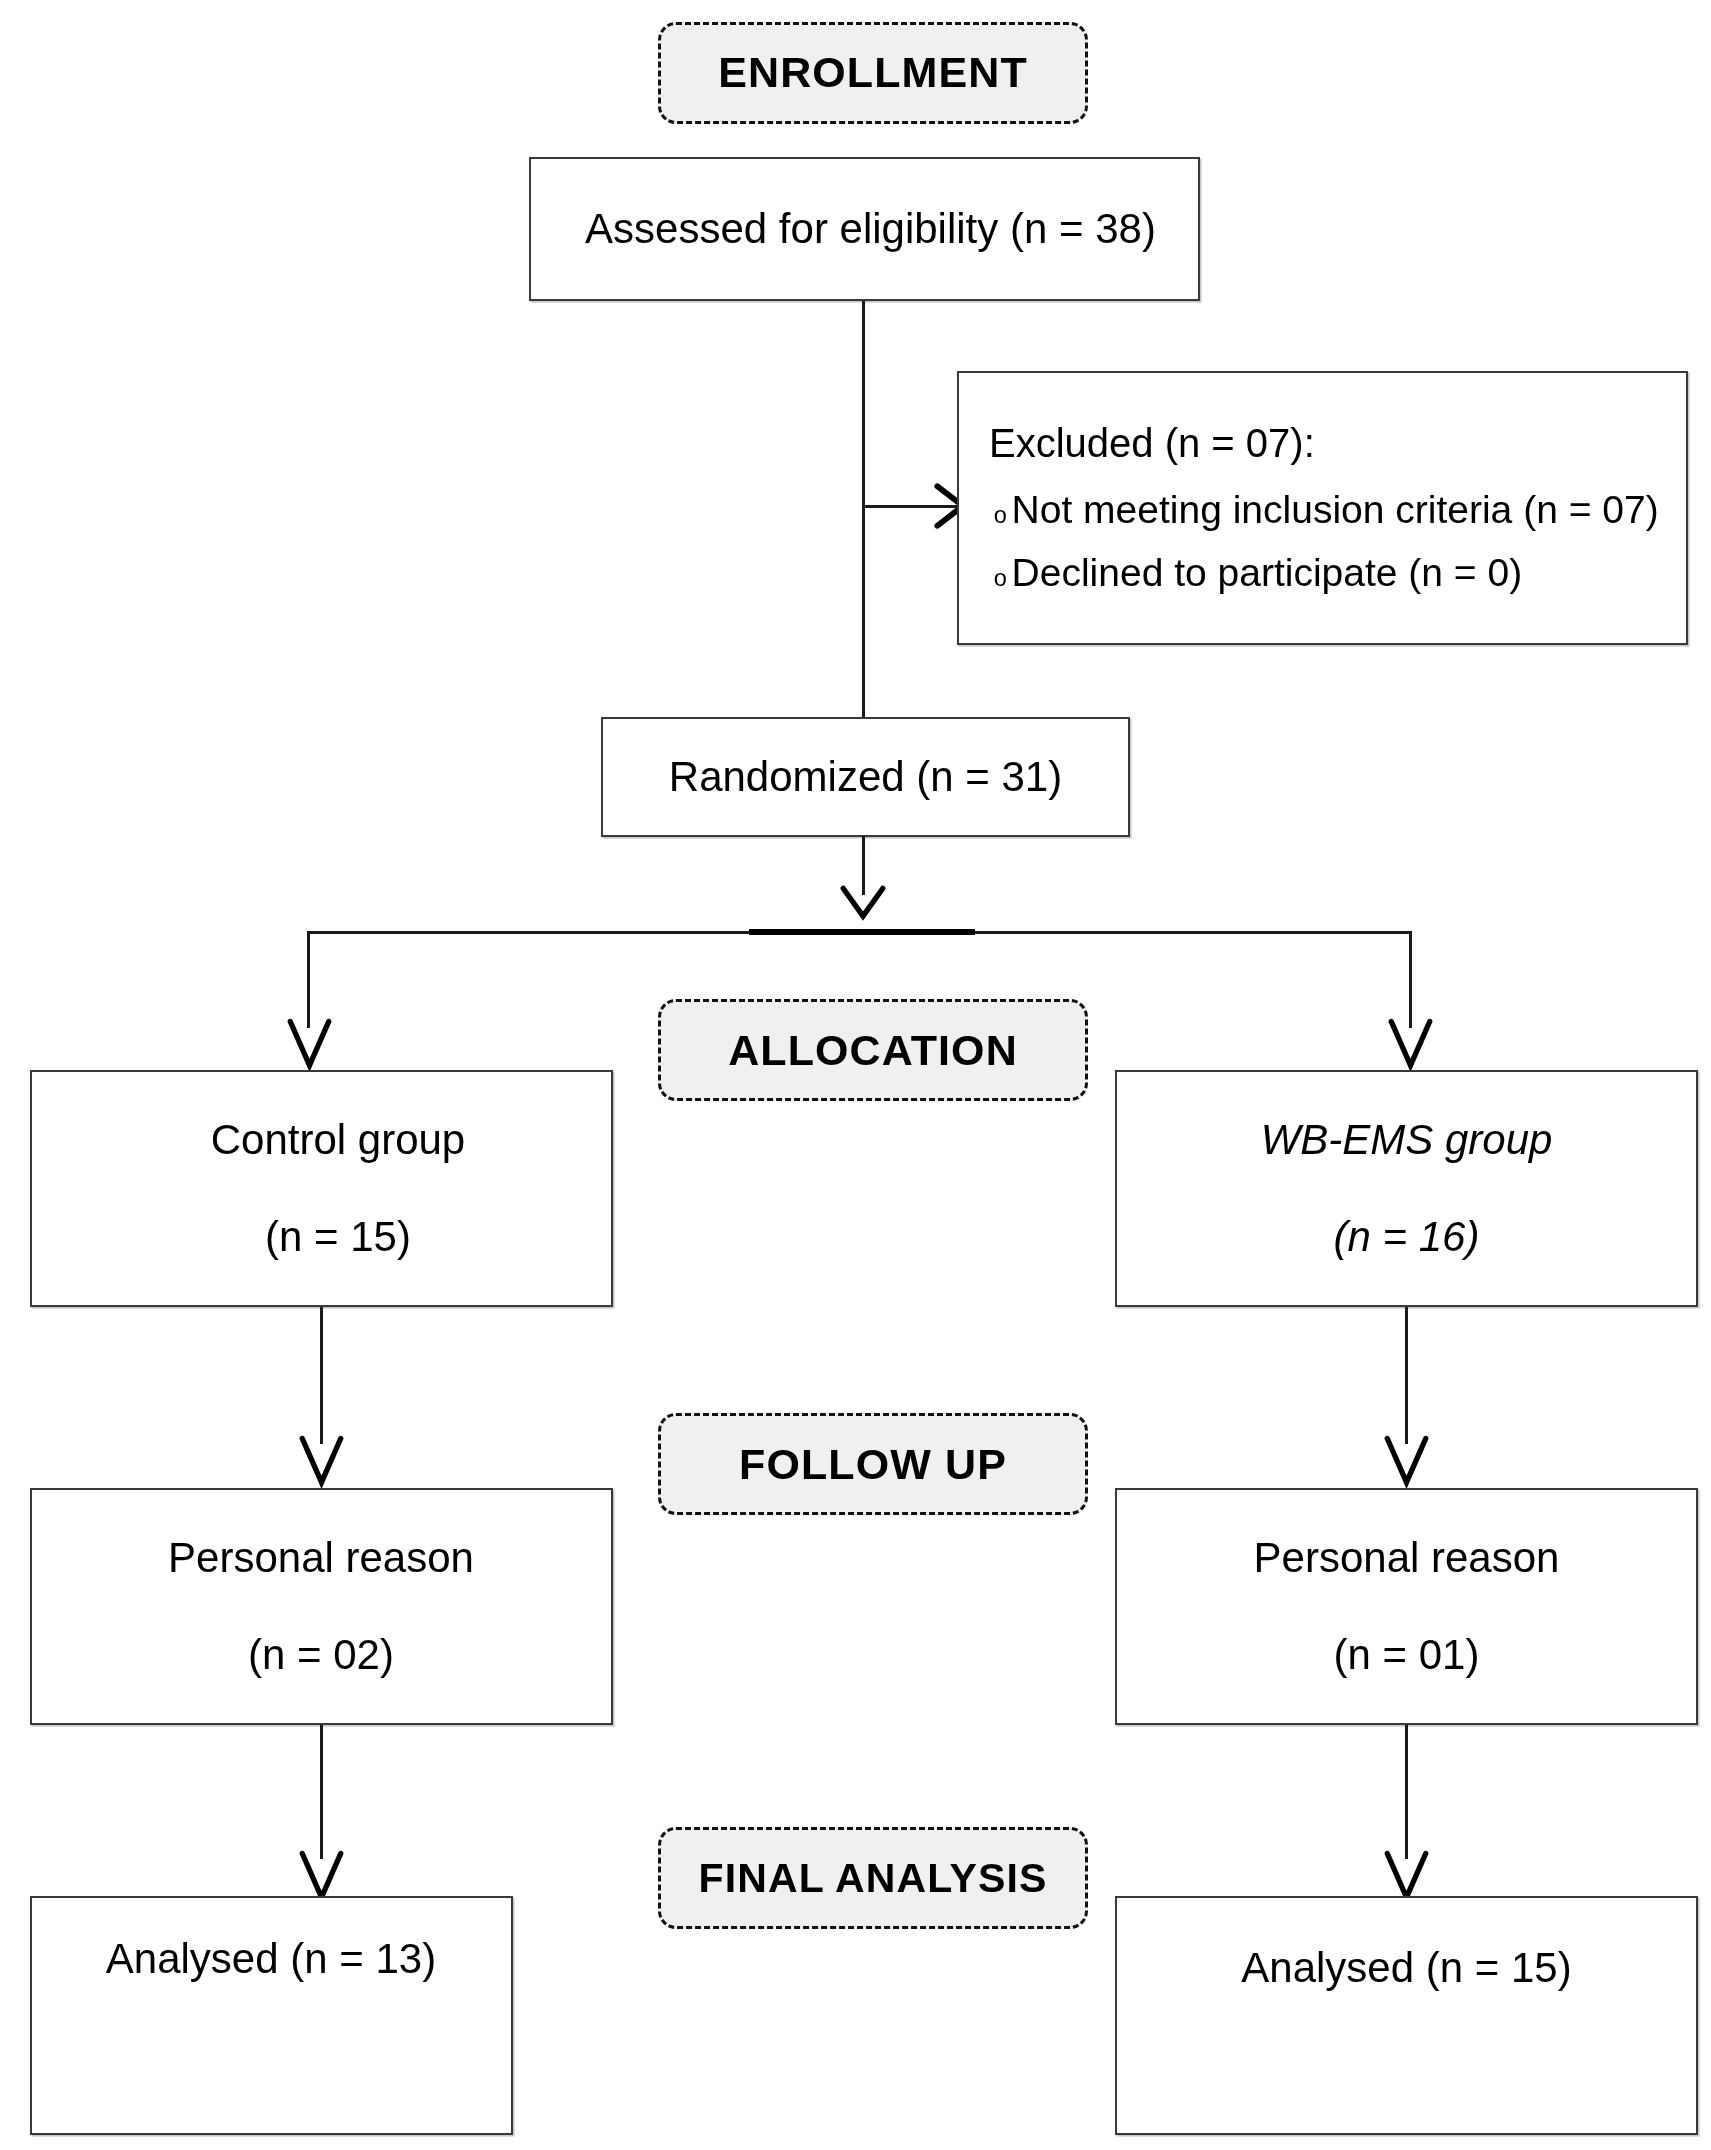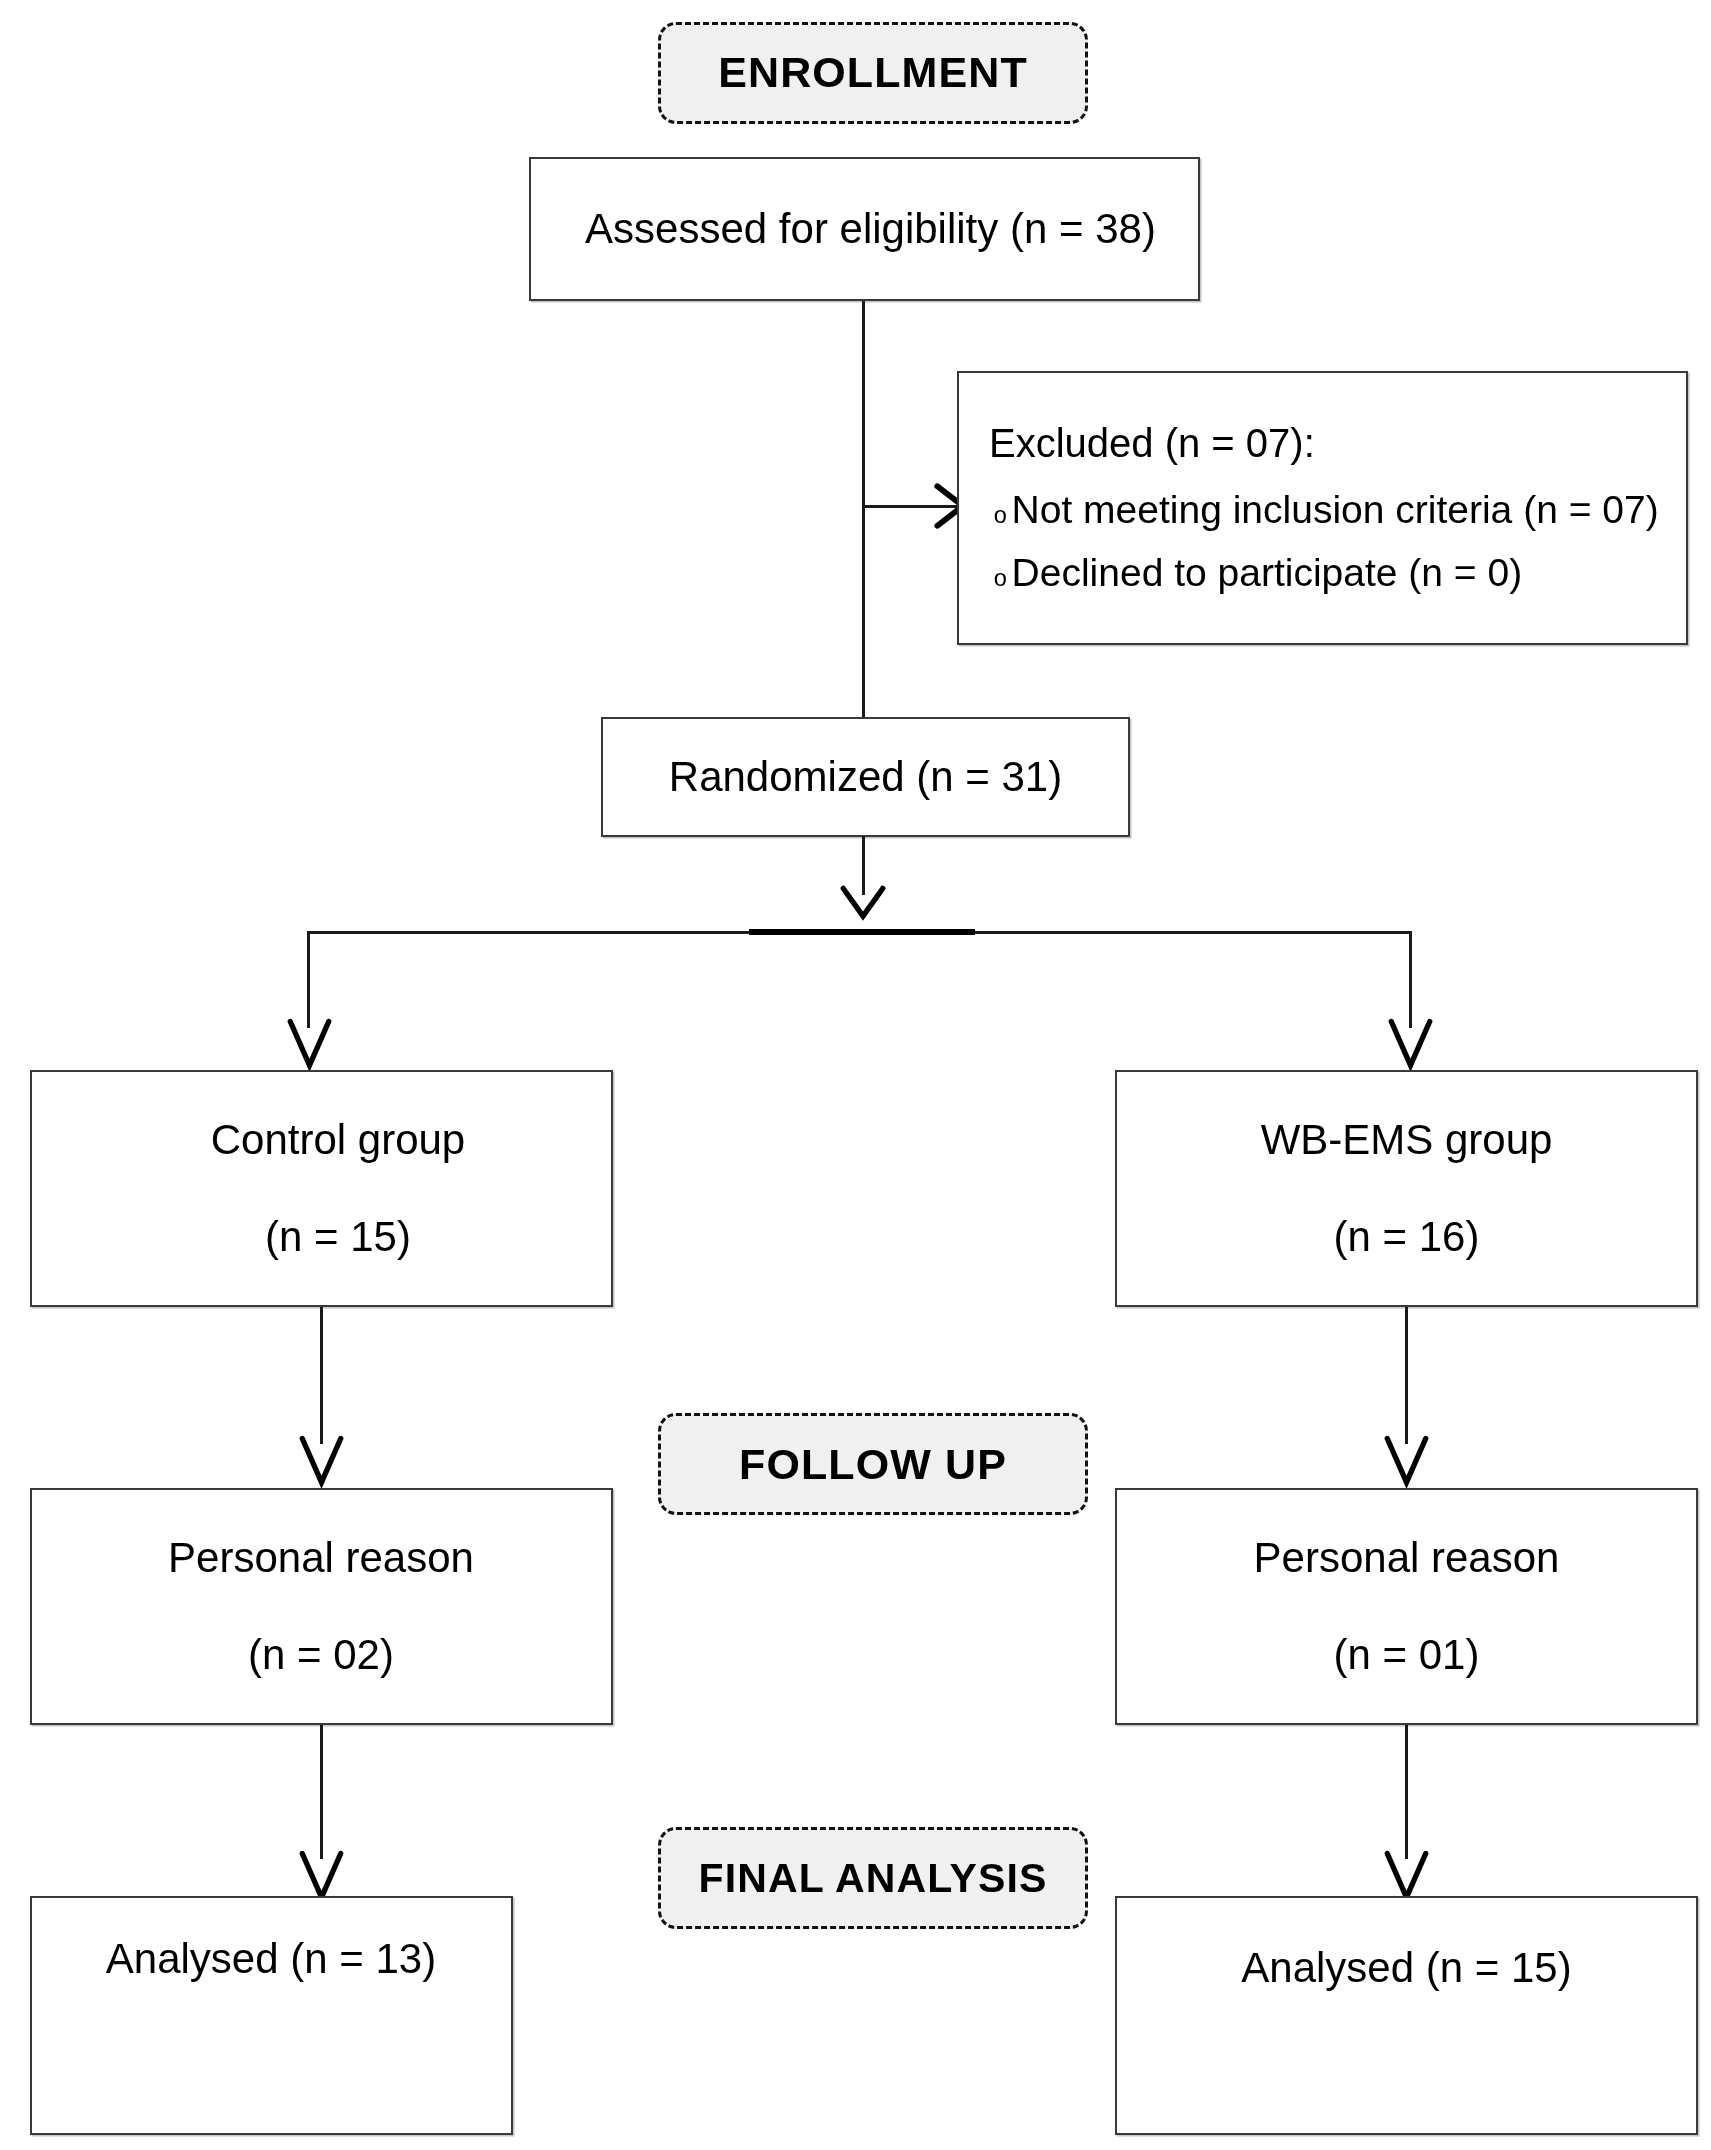--- a/index.html
+++ b/index.html
@@ -147,27 +147,30 @@
     </svg>
   </div>
 
   <div class="vline" style="left:1409px; top:931px; height:97px;"></div>
   <div class="arrow-down" style="left:1387px; top:1018px;">
     <svg width="47" height="54" viewBox="0 0 88 100">
       <path d="M 8 6 L 44 88 L 80 6" fill="none" stroke="#000000" stroke-width="10" stroke-linecap="round" stroke-linejoin="miter"></path>
     </svg>
   </div>
 
+  <div class="stage-label" style="left:658px; top:999px; width:430px; height:102px; font-size:43px;">
+    <span>ALLOCATION</span>
+  </div>
 
   <div class="node-box" style="left:29.5px; top:1070px; width:583px; height:237px;padding-left:34px;">
     <div class="node-line" style="font-size:42px;">Control group</div>
     <div class="node-line gap-above" style="font-size:42px;">(n = 15)</div>
   </div>
 
-  <div class="node-box" style="left:1115px; top:1070px; width:583px; height:237px;">
+  <div class="node-box" style="left:1115px; top:1070px; width:583px; height:237px;font-style:italic;">
     <div class="node-line" style="font-size:42px;">WB-EMS group</div>
     <div class="node-line gap-above" style="font-size:42px;">(n = 16)</div>
   </div>
 
   <div class="vline" style="left:320px; top:1307px; height:137px;"></div>
   <div class="arrow-down" style="left:298px; top:1435px;">
     <svg width="47" height="54" viewBox="0 0 88 100">
       <path d="M 8 6 L 44 88 L 80 6" fill="none" stroke="#000000" stroke-width="10" stroke-linecap="round" stroke-linejoin="miter"></path>
     </svg>
   </div>

